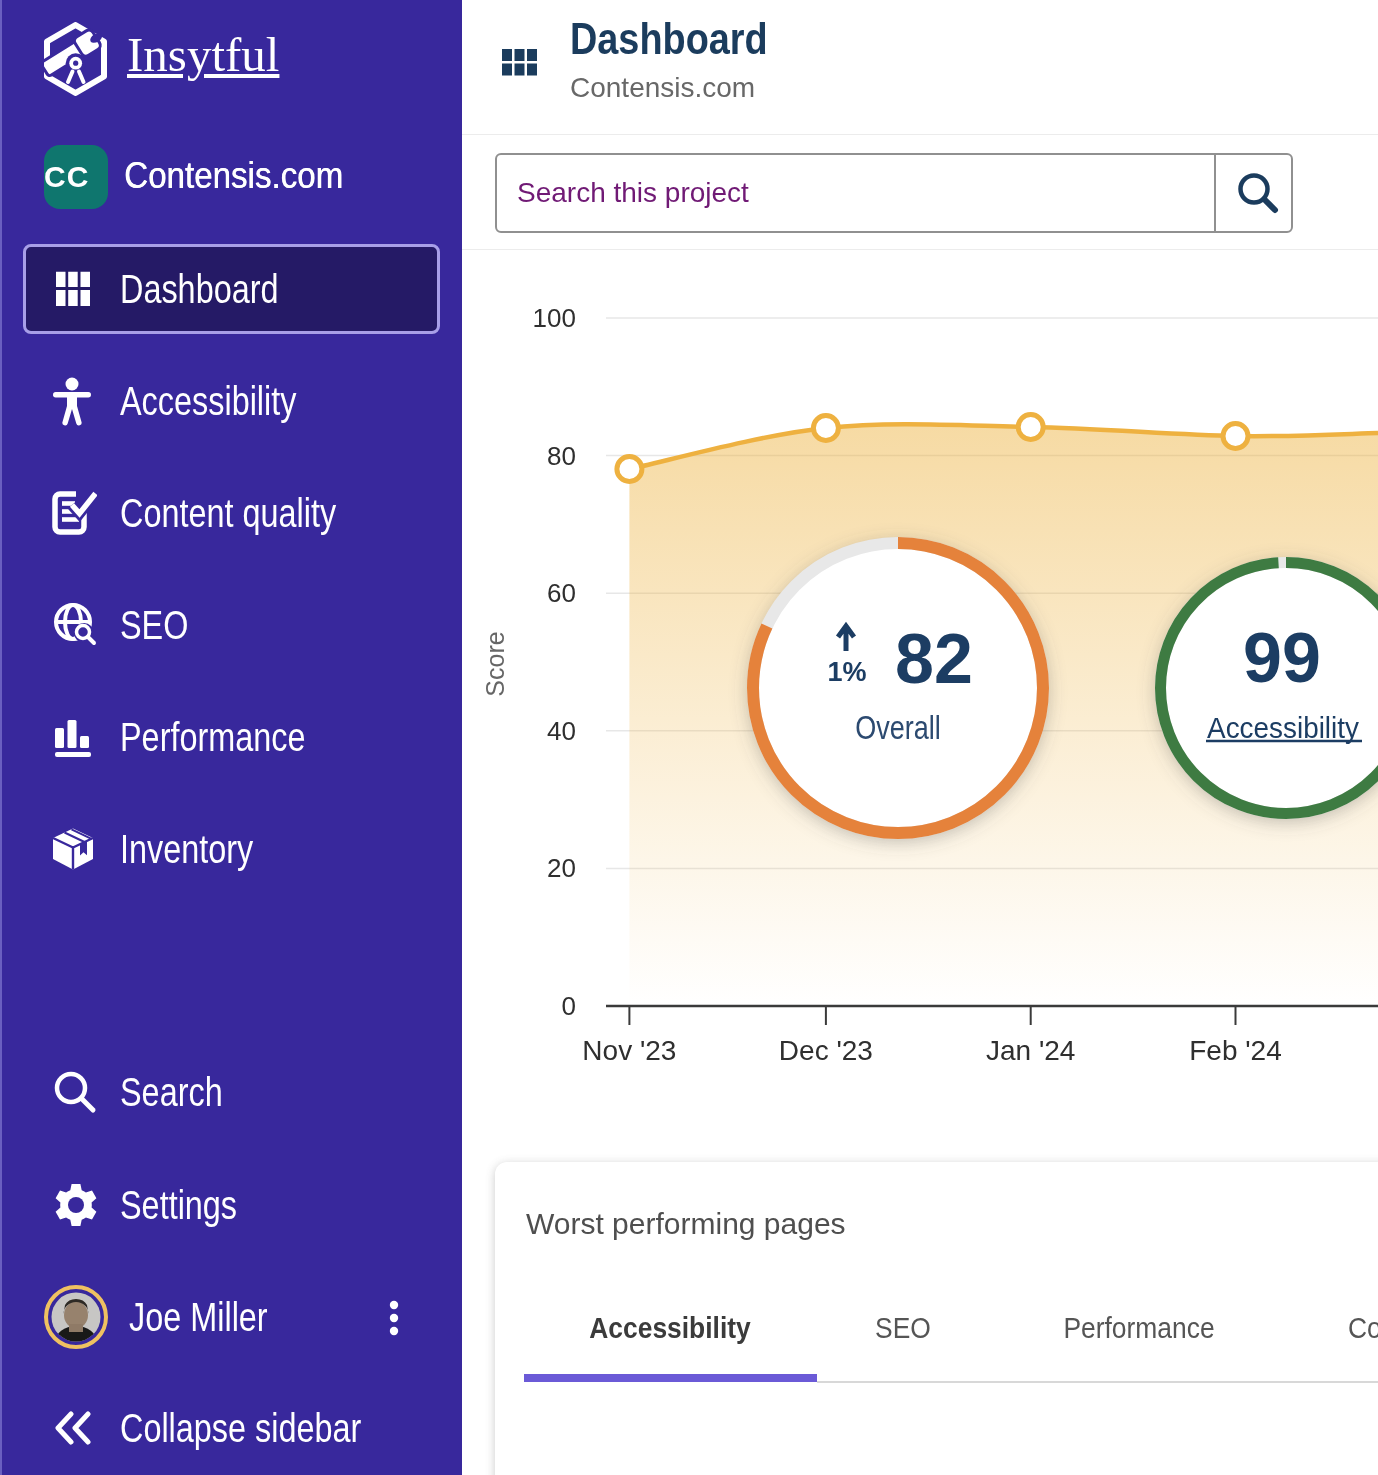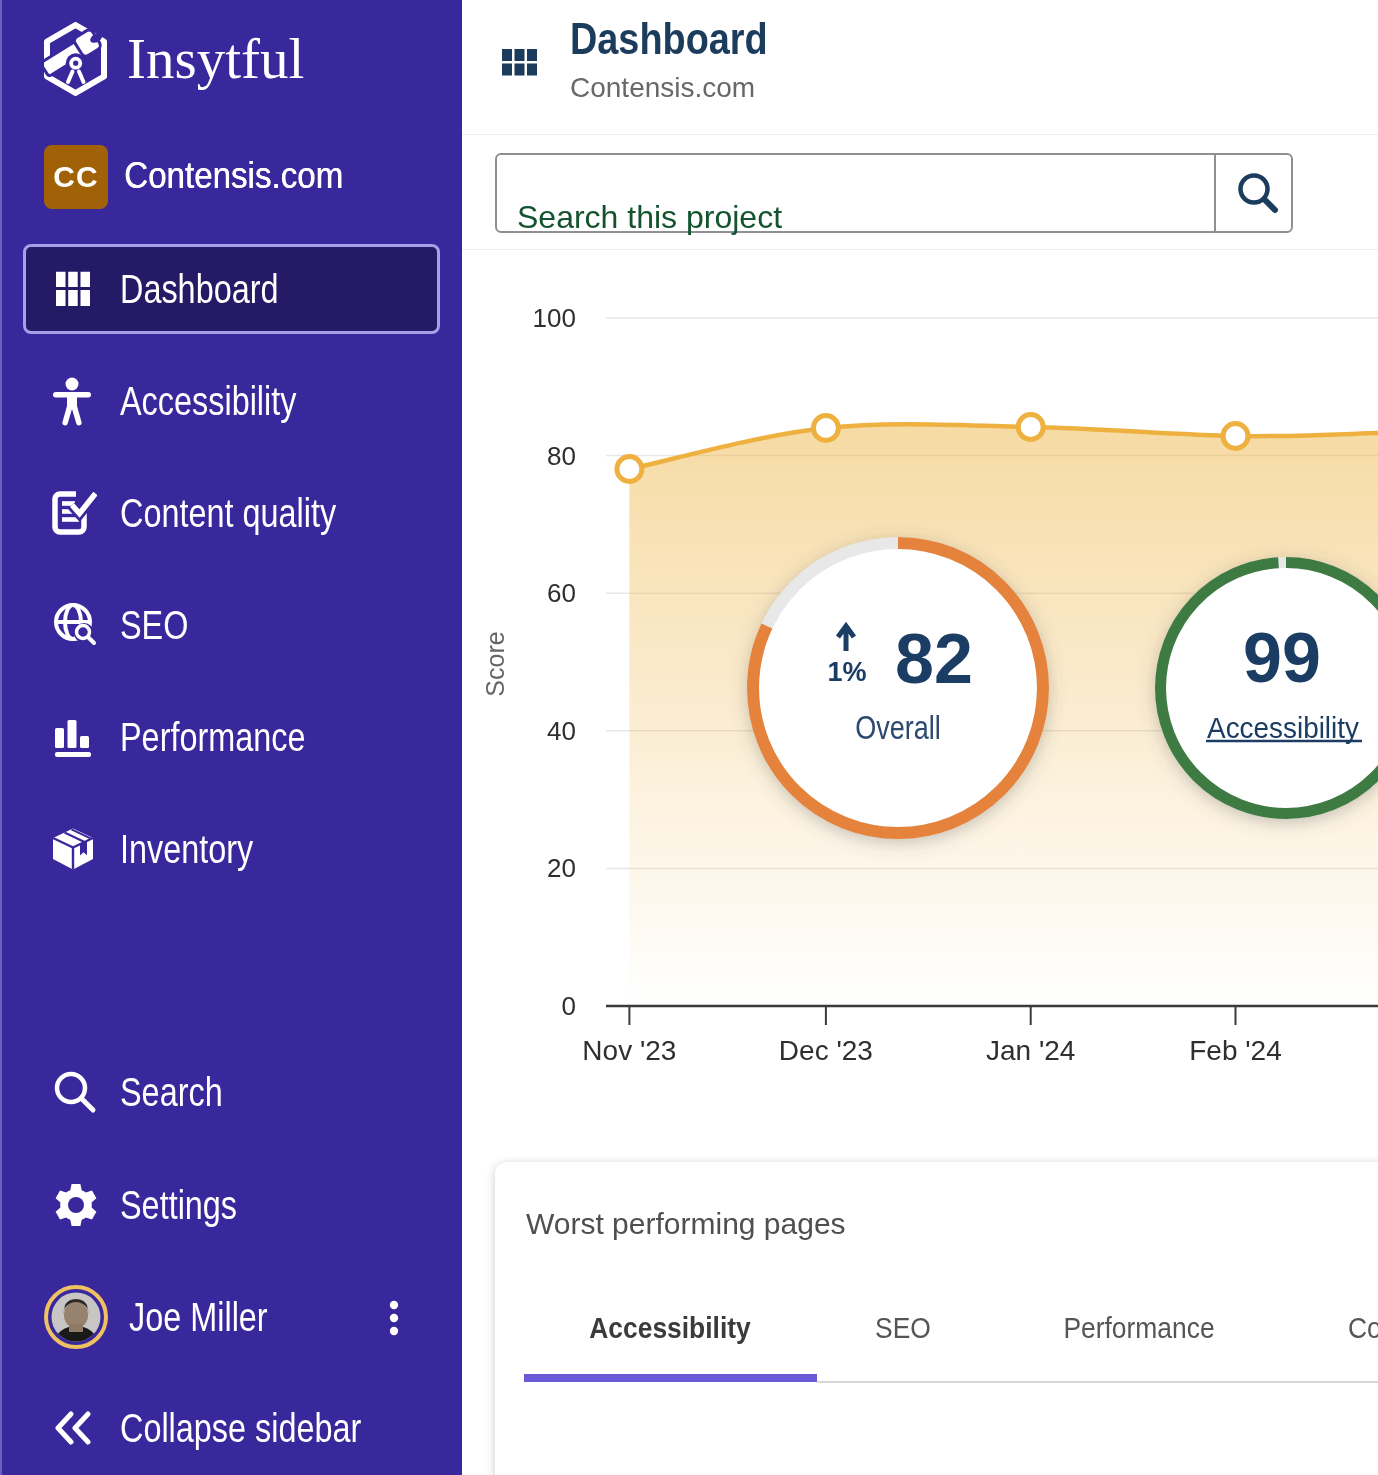--- a/index.html
+++ b/index.html
@@ -2,35 +2,35 @@
 <html><head>
 <meta charset="utf-8">
 <style>
   * { margin:0; padding:0; box-sizing:border-box; }
   html,body { width:1378px; height:1475px; overflow:hidden; background:#fff;
     font-family:"Liberation Sans", sans-serif; position:relative; }
   .abs { position:absolute; }
   
   .sidebar { position:absolute; left:0; top:0; width:462px; height:1475px; background:#38289C; }
   .sidebar::before { content:""; position:absolute; left:0; top:0; width:2px; height:1475px; background:#6a5fc0; }
-  .brand { position:absolute; left:127px; top:26px; color:#fff; font-family:"Liberation Serif", serif; font-size:57px; }
-  .cc { position:absolute; left:44px; top:145px; width:64px; height:64px; background:#a16207; border-radius:8px;
-        color:#fff; font-size:30px; font-weight:bold; text-align:center; line-height:64px; letter-spacing:1px;}
+  .brand { position:absolute; left:127px; top:26px; color:#fff; font-family:"Liberation Serif", serif; font-size:49px;text-decoration:underline; }
+  .cc { position:absolute; left:44px; top:145px; width:64px; height:64px; background:#0f766e; border-radius:16px;
+        color:#fff; font-size:30px; font-weight:bold; line-height:64px; letter-spacing:1px;}
   .proj { position:absolute; left:124px; top:155px; color:#fff; font-size:36px; font-weight:500; transform:scaleX(0.92); transform-origin:left top; text-shadow:0.5px 0 0 #fff; }
   .active-item { position:absolute; left:23px; top:244px; width:417px; height:90px; background:#251A66;
         border:3px solid #A89FE8; border-radius:8px; }
   .mi-text { position:absolute; left:120px; color:#fff; font-size:40px; transform-origin:left center; transform:translateY(-50%) scaleX(0.81); white-space:nowrap;}
   .mi-icon { position:absolute; left:53px; transform:translateY(-50%); }
   
   .hline { position:absolute; left:462px; width:916px; height:1px; background:#ececec; }
   .title { position:absolute; left:570px; top:14px; color:#1B3C5D; font-size:44px; font-weight:bold; transform:scaleX(0.86); transform-origin:left top; }
   .subtitle { position:absolute; left:570px; top:72px; color:#686868; font-size:28px; }
   .searchbox { position:absolute; left:495px; top:153px; width:798px; height:80px; border:2px solid #909090;
         border-radius:6px; background:#fff; }
-  .searchbox .ph { position:absolute; left:20px; top:50%; transform:translateY(-50%); color:#14532d; font-size:32px;margin-top:24px; }
+  .searchbox .ph { position:absolute; left:20px; top:50%; transform:translateY(-50%); color:#701a75; font-size:28px; }
   .searchbox .btn { position:absolute; right:0; top:0; width:77px; height:76px; border-left:2px solid #909090; }
   
   .card { position:absolute; left:495px; top:1162px; width:900px; height:330px; background:#fff;
         border-radius:12px; box-shadow:0 2px 10px rgba(80,80,80,0.3); }
   .card-title { position:absolute; left:526px; top:1207px; color:#4f4f4f; font-size:30px; font-weight:normal; }
   .tab { position:absolute; top:1311px; font-size:30px; color:#555; transform-origin:left center; transform:scaleX(0.88) translateX(-50%); white-space:nowrap;}
   .tab.on { color:#3b3b3b; font-weight:bold; }
   .tab-underline { position:absolute; left:524px; top:1374px; width:293px; height:8px; background:#6B5AD7; }
   .tab-line { position:absolute; left:817px; top:1381px; width:561px; height:2px; background:#d8d8d8; }
 </style>

